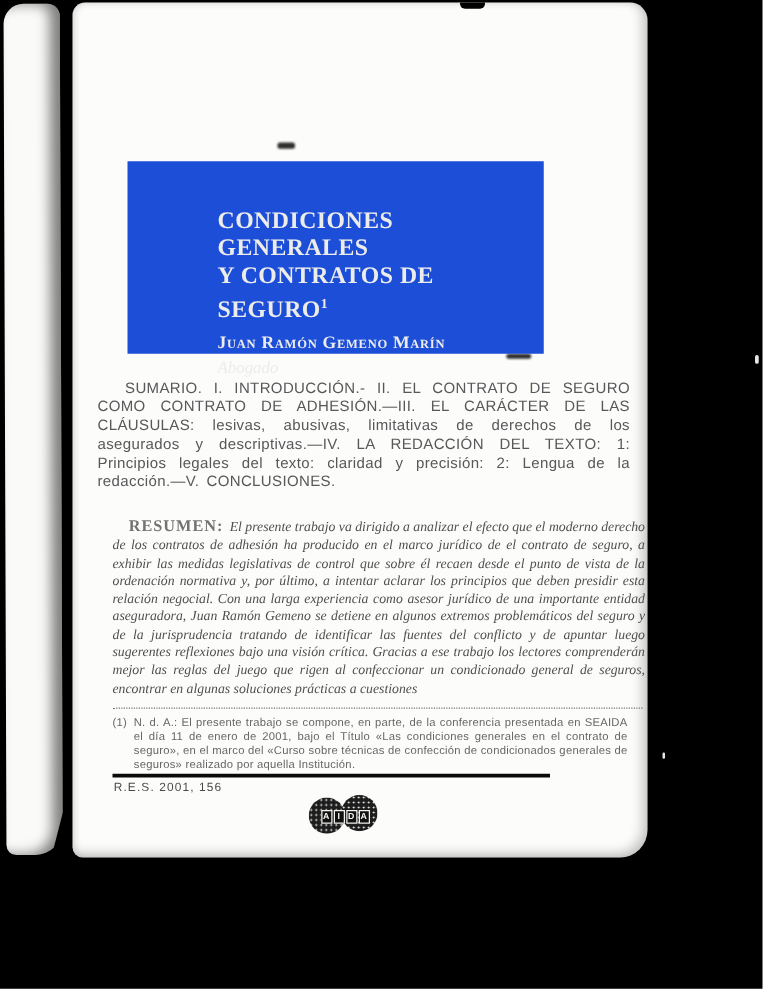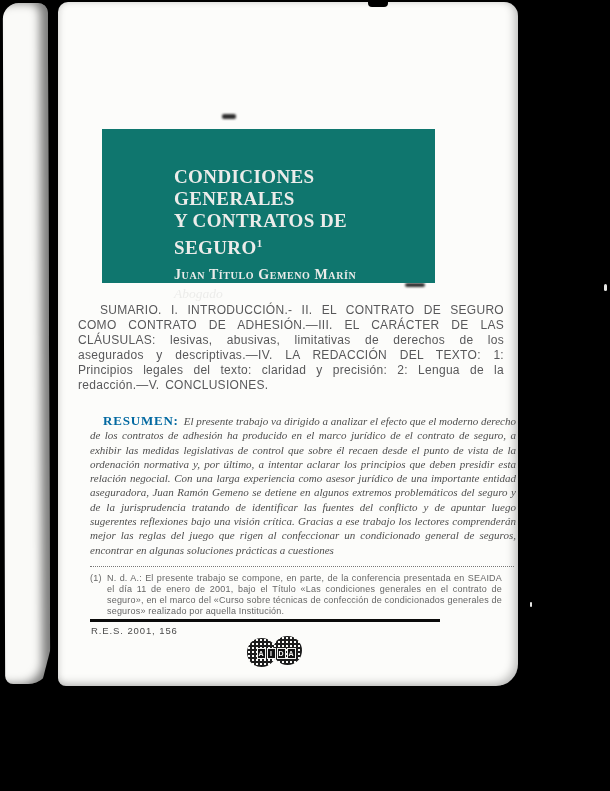--- a/index.html
+++ b/index.html
@@ -34,21 +34,21 @@
     width: 460px; height: 684px;
     background: #fcfcfa;
     border-radius: 10px 14px 22px 8px;
     box-shadow: inset -4px -3px 9px rgba(0,0,0,0.22), inset 2px 0 6px rgba(0,0,0,0.10);
   }
 
   
   .title-block {
     position: absolute; left: 44px; top: 127px;
     width: 333px; height: 154px;
-    background: #0f766e;
+    background: #1d4ed8;
     color: #ececea;
   }
   .title-inner { margin: 37px 0 0 72px; }
   .article-title {
     font-family: "Liberation Serif", serif;
     font-weight: bold;
     font-size: 19px; line-height: 22px;
     letter-spacing: 0.4px;
     margin: 0;
   }
@@ -92,21 +92,21 @@
     text-align: justify;
     text-indent: 13px;
     filter: blur(0.3px);
   }
   .resumen-label {
     font-style: normal;
     font-weight: bold;
     font-size: 13px;
     letter-spacing: 0.8px;
     margin-right: 5px;
-    color: #0369a1;
+    color: #737373;
   }
 
   .dotted-rule {
     position: absolute; left: 32px; top: 564px;
     width: 424px; height: 0;
     border-top: 1.5px dotted #777;
   }
 
   .footnote {
     position: absolute; left: 32px; top: 571px;
@@ -177,21 +177,21 @@
 
 <div class="page">
 
   <div class="artifact art-top-notch"></div>
   <div class="artifact art-smudge-1"></div>
   <div class="artifact art-smudge-2"></div>
 
   <div class="title-block">
     <div class="title-inner">
       <h1 class="article-title"><span>CONDICIONES GENERALES</span><br><span>Y CONTRATOS DE SEGURO</span><sup>1</sup></h1>
-      <div class="author-name">Juan Título Gemeno Marín</div>
+      <div class="author-name">Juan Ramón Gemeno Marín</div>
       <div class="author-role">Abogado</div>
     </div>
   </div>
 
   <p class="sumario">SUMARIO. I. INTRODUCCIÓN.- II. EL CONTRATO DE SEGURO COMO CONTRATO DE ADHESIÓN.—III. EL CARÁCTER DE LAS CLÁUSULAS: lesivas, abusivas, limitativas de derechos de los asegurados y descriptivas.—IV. LA REDACCIÓN DEL TEXTO: 1: Principios legales del texto: claridad y precisión: 2: Lengua de la redacción.—V. CONCLUSIONES.</p>
 
   <p class="resumen"><span class="resumen-label">RESUMEN:</span><span>El presente trabajo va dirigido a analizar el efecto que el moderno derecho de los contratos de adhesión ha producido en el marco jurídico de el contrato de seguro, a exhibir las medidas legislativas de control que sobre él recaen desde el punto de vista de la ordenación normativa y, por último, a intentar aclarar los principios que deben presidir esta relación negocial. Con una larga experiencia como asesor jurídico de una importante entidad aseguradora, Juan Ramón Gemeno se detiene en algunos extremos problemáticos del seguro y de la jurisprudencia tratando de identificar las fuentes del conflicto y de apuntar luego sugerentes reflexiones bajo una visión crítica. Gracias a ese trabajo los lectores comprenderán mejor las reglas del juego que rigen al confeccionar un condicionado general de seguros, encontrar en algunas soluciones prácticas a cuestiones</span></p>
 
   <div class="dotted-rule"></div>
 

